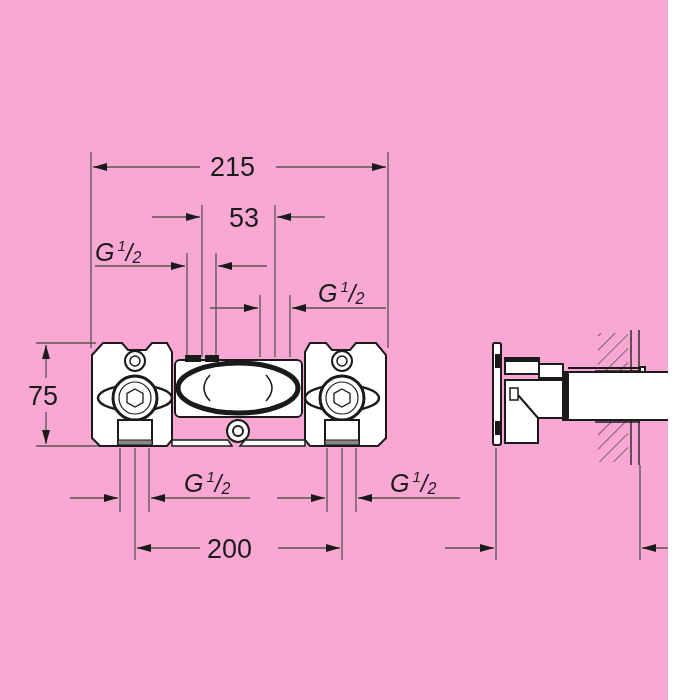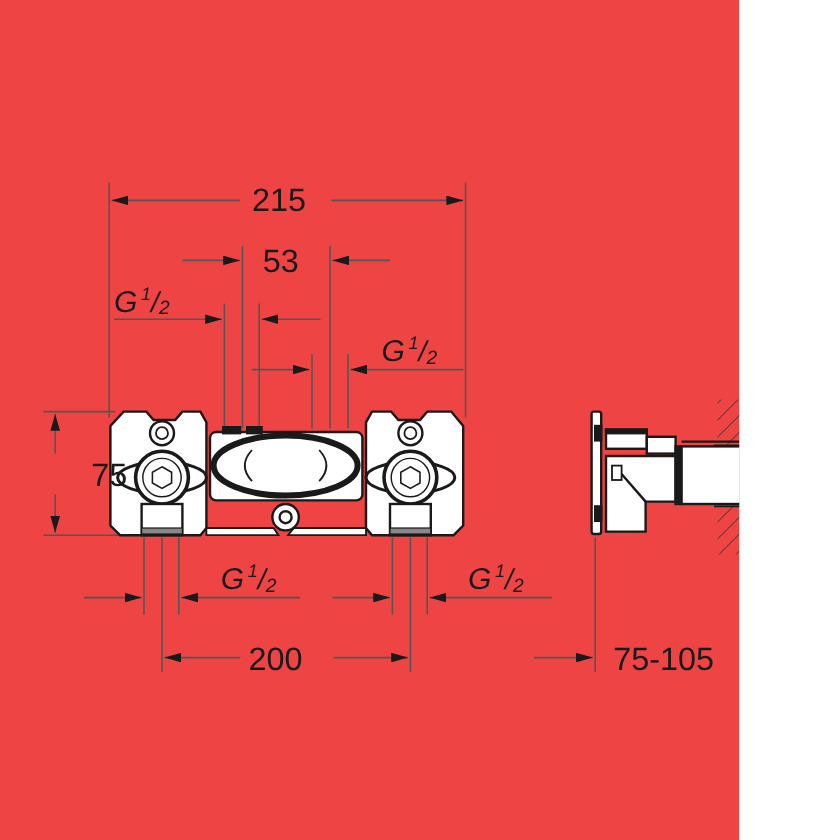--- a/index.html
+++ b/index.html
@@ -1,16 +1,16 @@
 <!DOCTYPE html>
 <html><head>
 <meta charset="utf-8">
 <style>
   html, body { margin:0; padding:0; background:#ffffff; }
-  #canvas { position:relative; width:616px; height:700px; background:#ef4444; overflow:hidden; }
+  #canvas { position:relative; width:668px; height:700px; background:#f9a8d4; overflow:hidden; }
   svg { position:absolute; left:0; top:0; }
   .lbl { position:absolute; font-family:"Liberation Sans", sans-serif; color:#1a1a1a; white-space:nowrap; line-height:1; }
   .dim { font-size:27px; }
   .g { font-size:25px;font-style:italic; }
   .g sup { font-size:15px; vertical-align:10px; margin-left:3px; }
   .g .slash { font-size:24px; }
   .g sub { font-size:16px; vertical-align:-2px; }
 </style>
 </head>
 <body>
@@ -149,24 +149,23 @@
     </g>
     <g stroke="#555" stroke-width="1.3" fill="none">
       <line x1="496" y1="448" x2="496" y2="560"></line>
       <line x1="640" y1="465" x2="640" y2="560"></line>
       <line x1="445" y1="548" x2="494" y2="548" marker-end="url(#ar)"></line>
       <line x1="690" y1="548" x2="642" y2="548" marker-end="url(#ar)"></line>
     </g>
   </svg>
 
   <div class="lbl dim" style="left:210px; top:154px;">215</div>
-  <div class="lbl dim" style="left:219px; top:205px;text-align:right;">53</div>
-  <div class="lbl dim" style="left:28px; top:383px;margin-left:48px;">75</div>
+  <div class="lbl dim" style="left:229px; top:205px;text-align:right;">53</div>
+  <div class="lbl dim" style="left:28px; top:383px;">75</div>
   <div class="lbl dim" style="left:207px; top:536px;">200</div>
-  <div class="lbl dim" style="left:511px; top:536px;">75-105</div>
 
   <div class="lbl g" style="left:95px; top:238px;">
     <span>G</span><sup>1</sup><span class="slash">/</span><sub>2</sub>
   </div>
   <div class="lbl g" style="left:318px; top:279px;">
     <span>G</span><sup>1</sup><span class="slash">/</span><sub>2</sub>
   </div>
   <div class="lbl g" style="left:184px; top:469px;">
     <span>G</span><sup>1</sup><span class="slash">/</span><sub>2</sub>
   </div>

